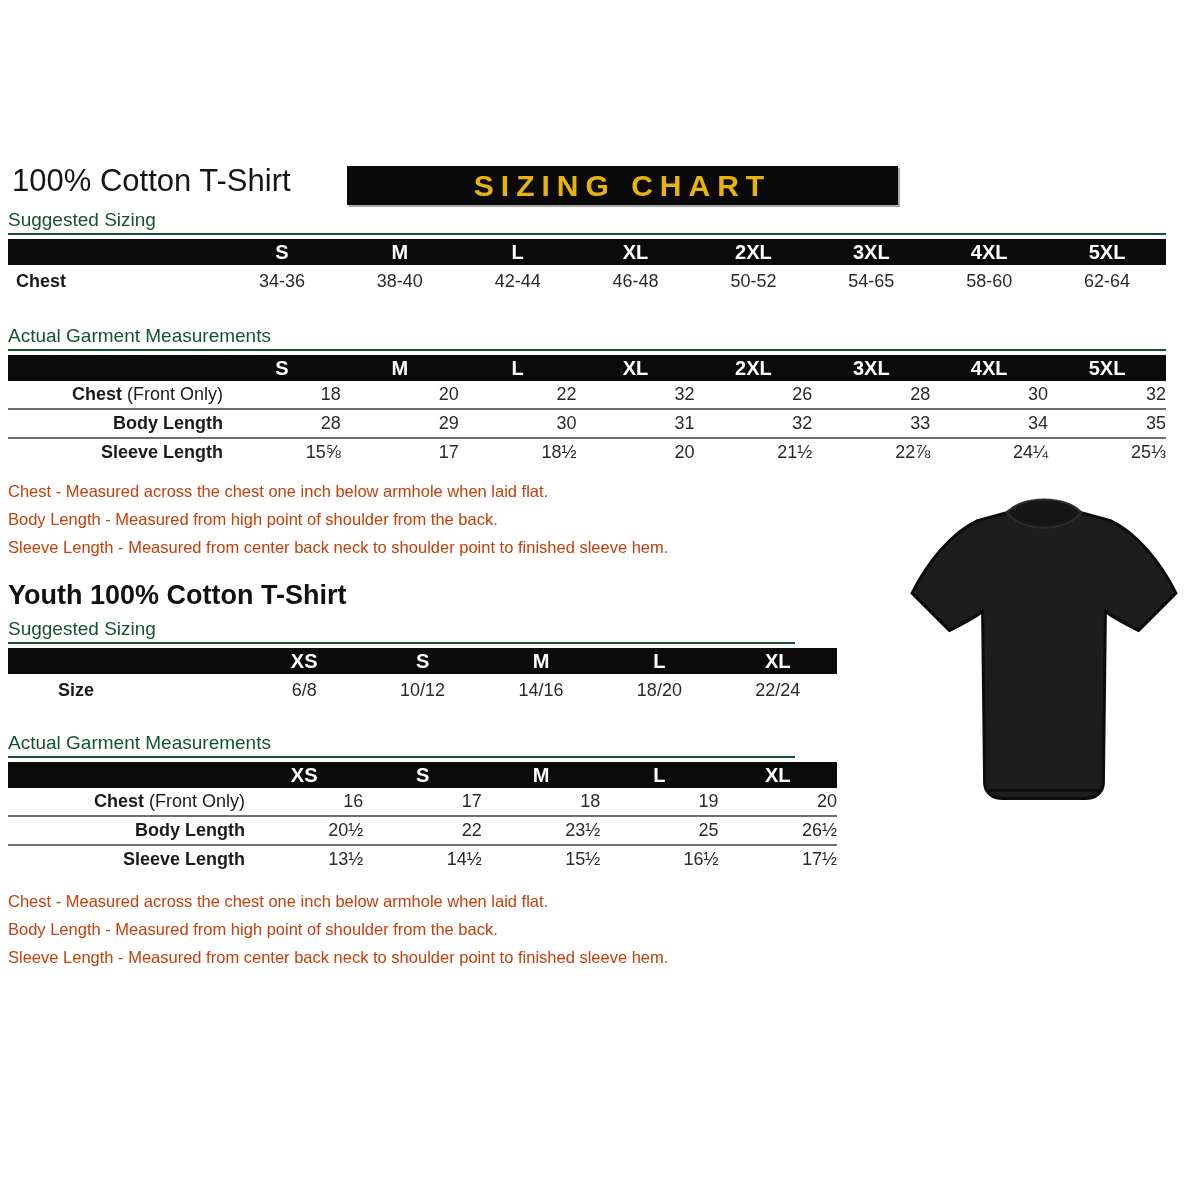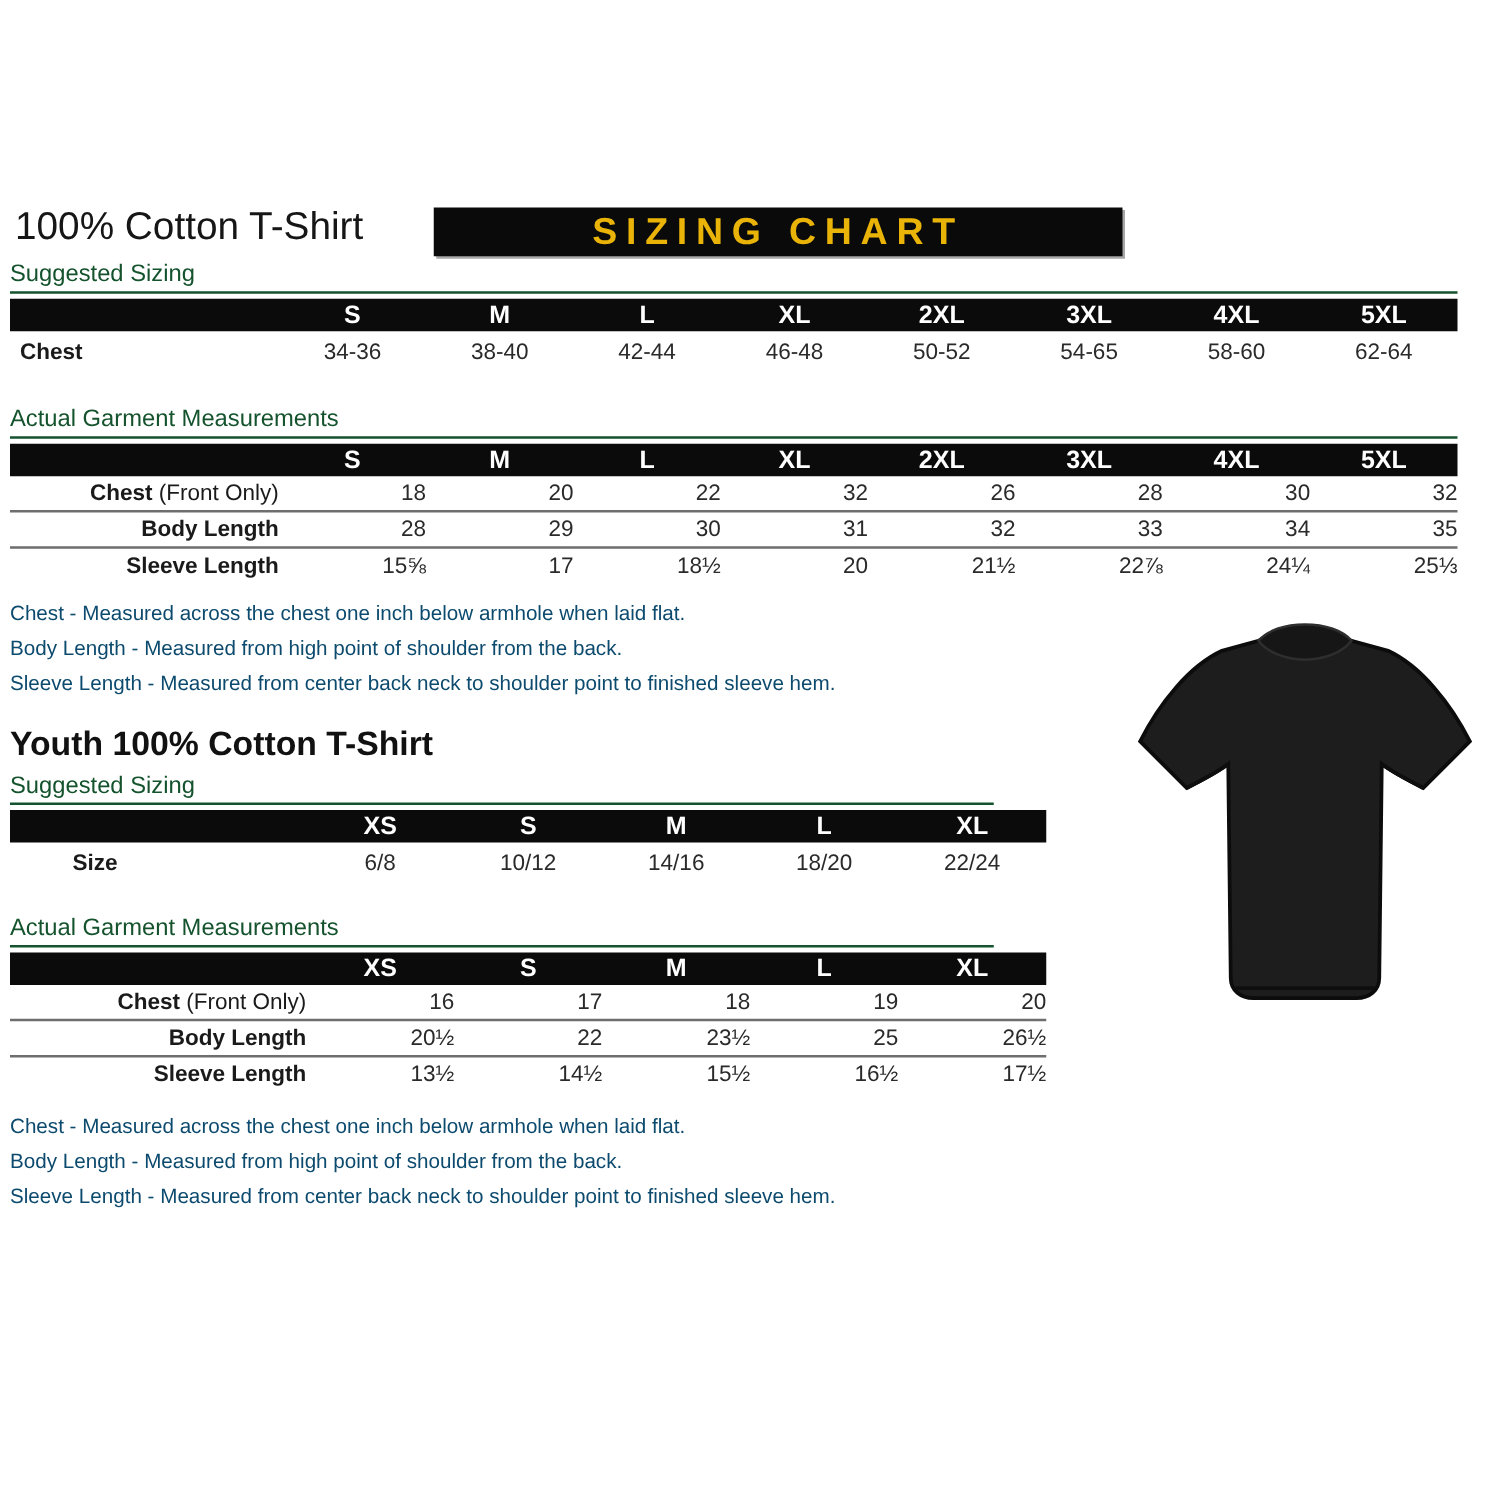--- a/index.html
+++ b/index.html
@@ -23,21 +23,21 @@
   .th{color:#ffffff;font-size:20px;font-weight:bold;text-align:center;line-height:26px;height:26px;}
   .trow{align-items:center;}
   .td{font-size:18px;text-align:center;color:#2a2a2a;}
   .lab{text-align:left;padding-left:8px;font-weight:bold;color:#1a1a1a;}
   .lab .suffix{font-weight:normal;}
   .r-tall .td{line-height:33px;height:33px;}
   .r-med .td{line-height:27px;height:27px;text-align:right;}
   .sep{border-bottom:2px solid #6e6e6e;}
 
   .notes{margin-top:11px;}
-  .note{font-size:16.5px;color:#0c4a6e;line-height:28px;}
+  .note{font-size:16.5px;color:#c2410c;line-height:28px;}
 
   .youth-title{margin-top:19px;font-size:27px;font-weight:bold;color:#111111;height:38px;}
 
   .mt-sec-a{margin-top:27px;}
   .mt-sec-y{margin-top:25px;}
 
   .tshirt{position:absolute;left:893px;top:488px;width:302px;height:318px;}
 </style>
 </head>
 <body>

